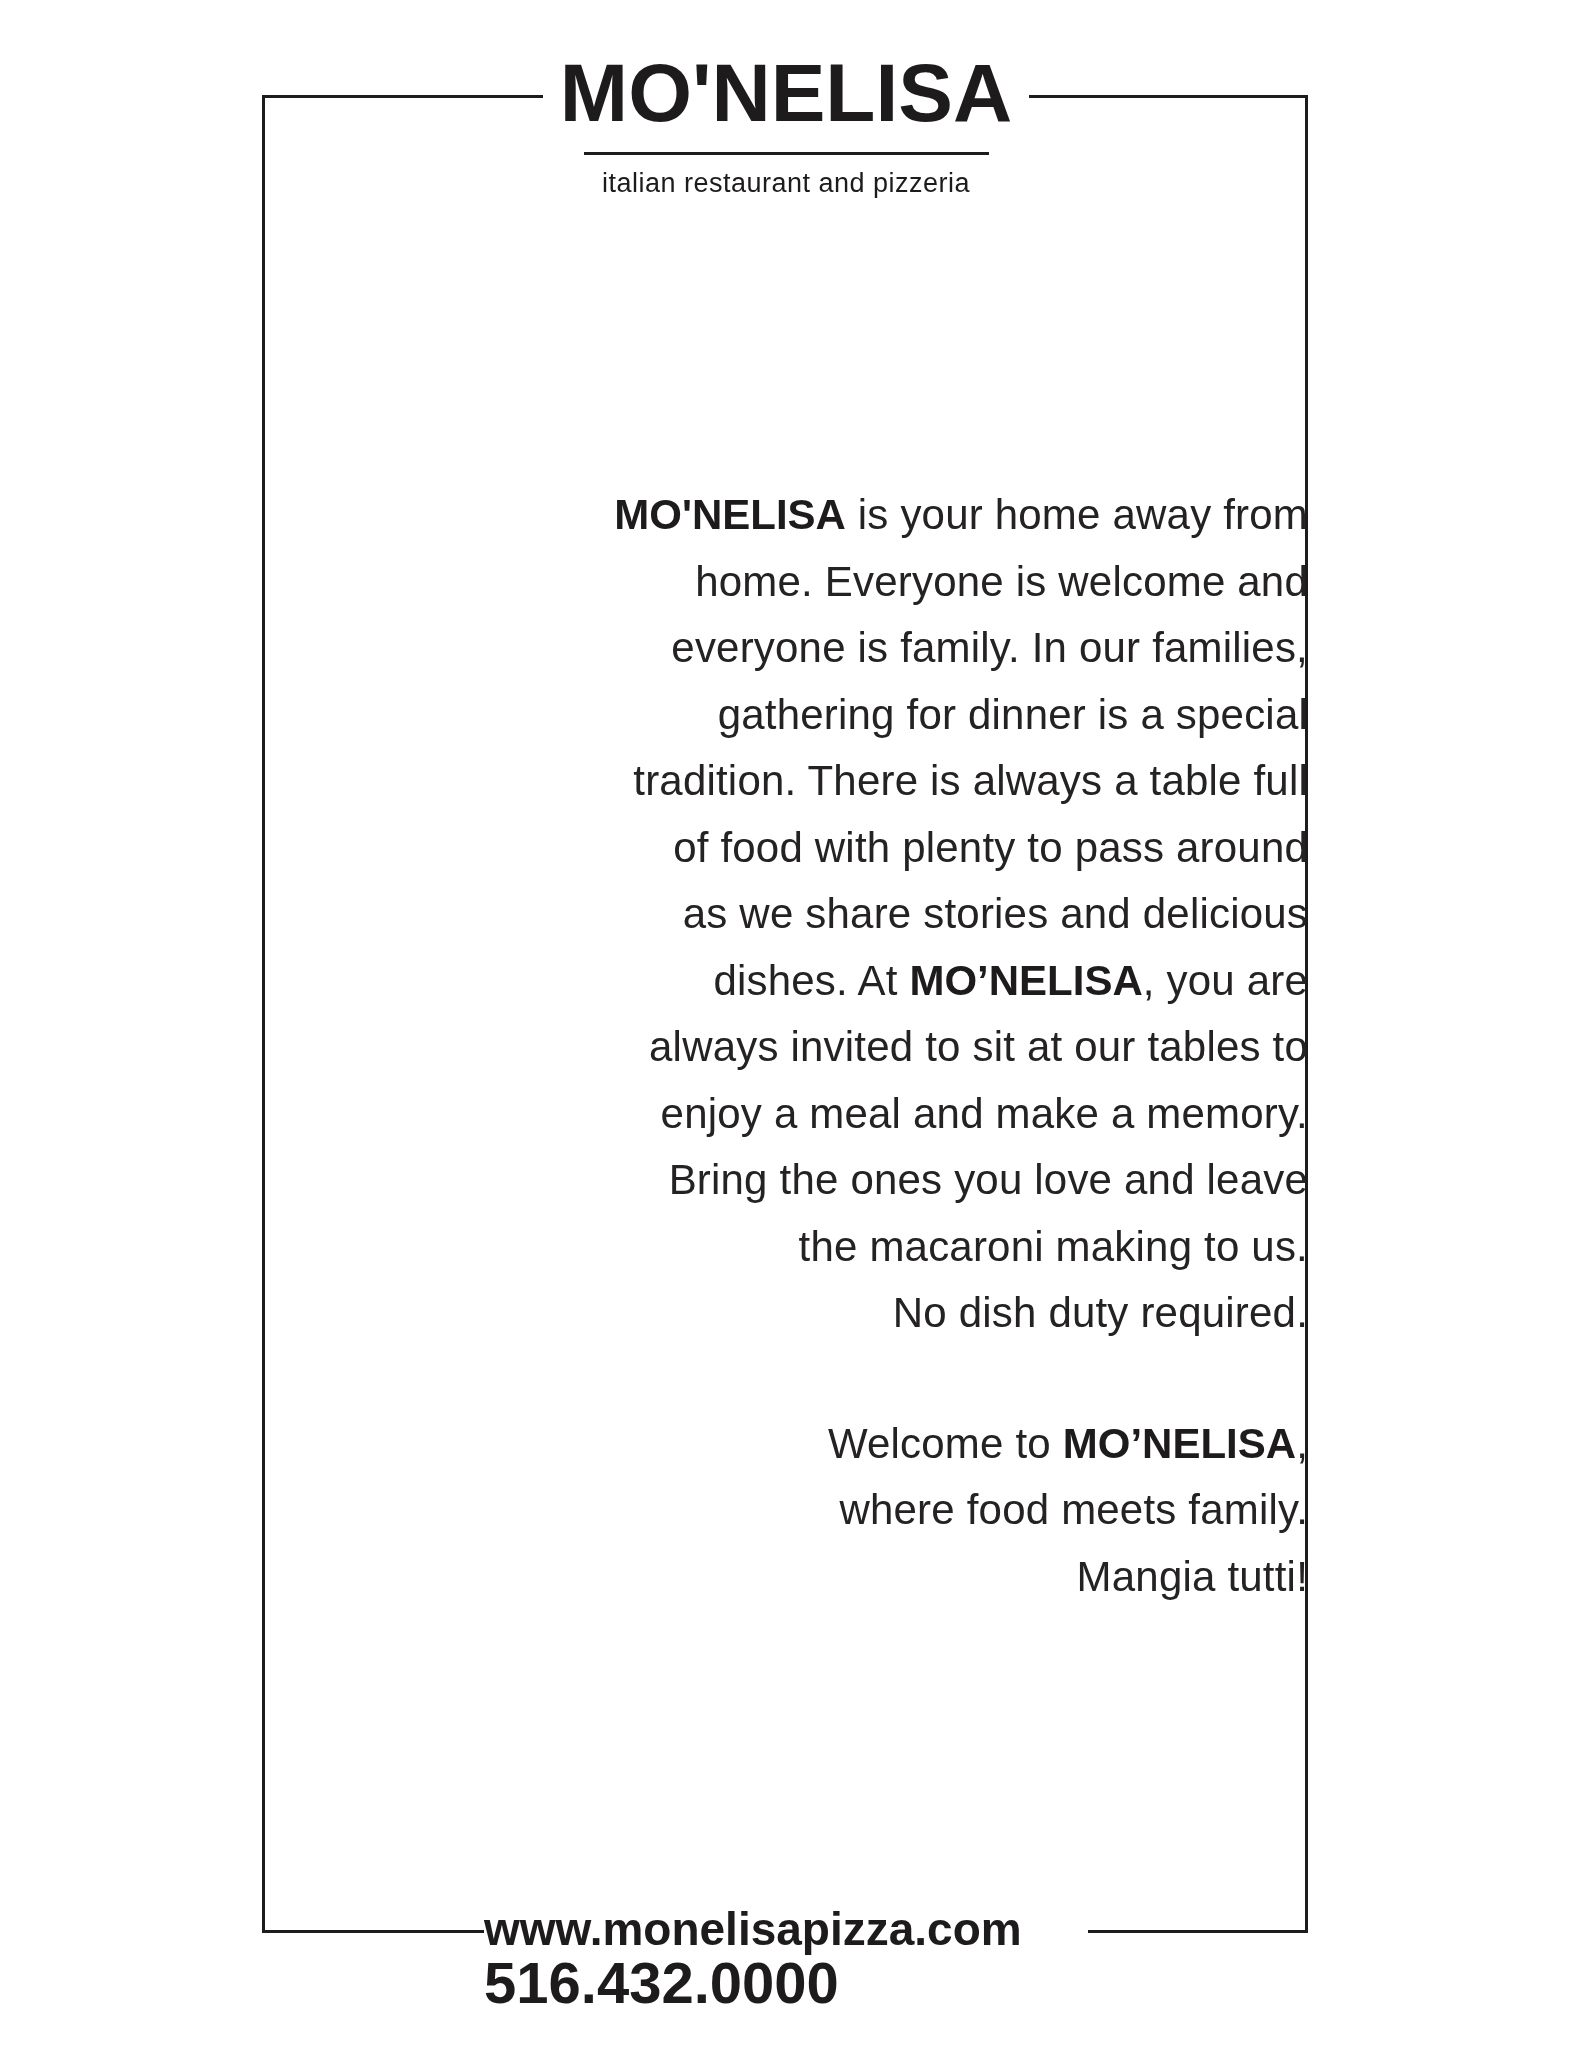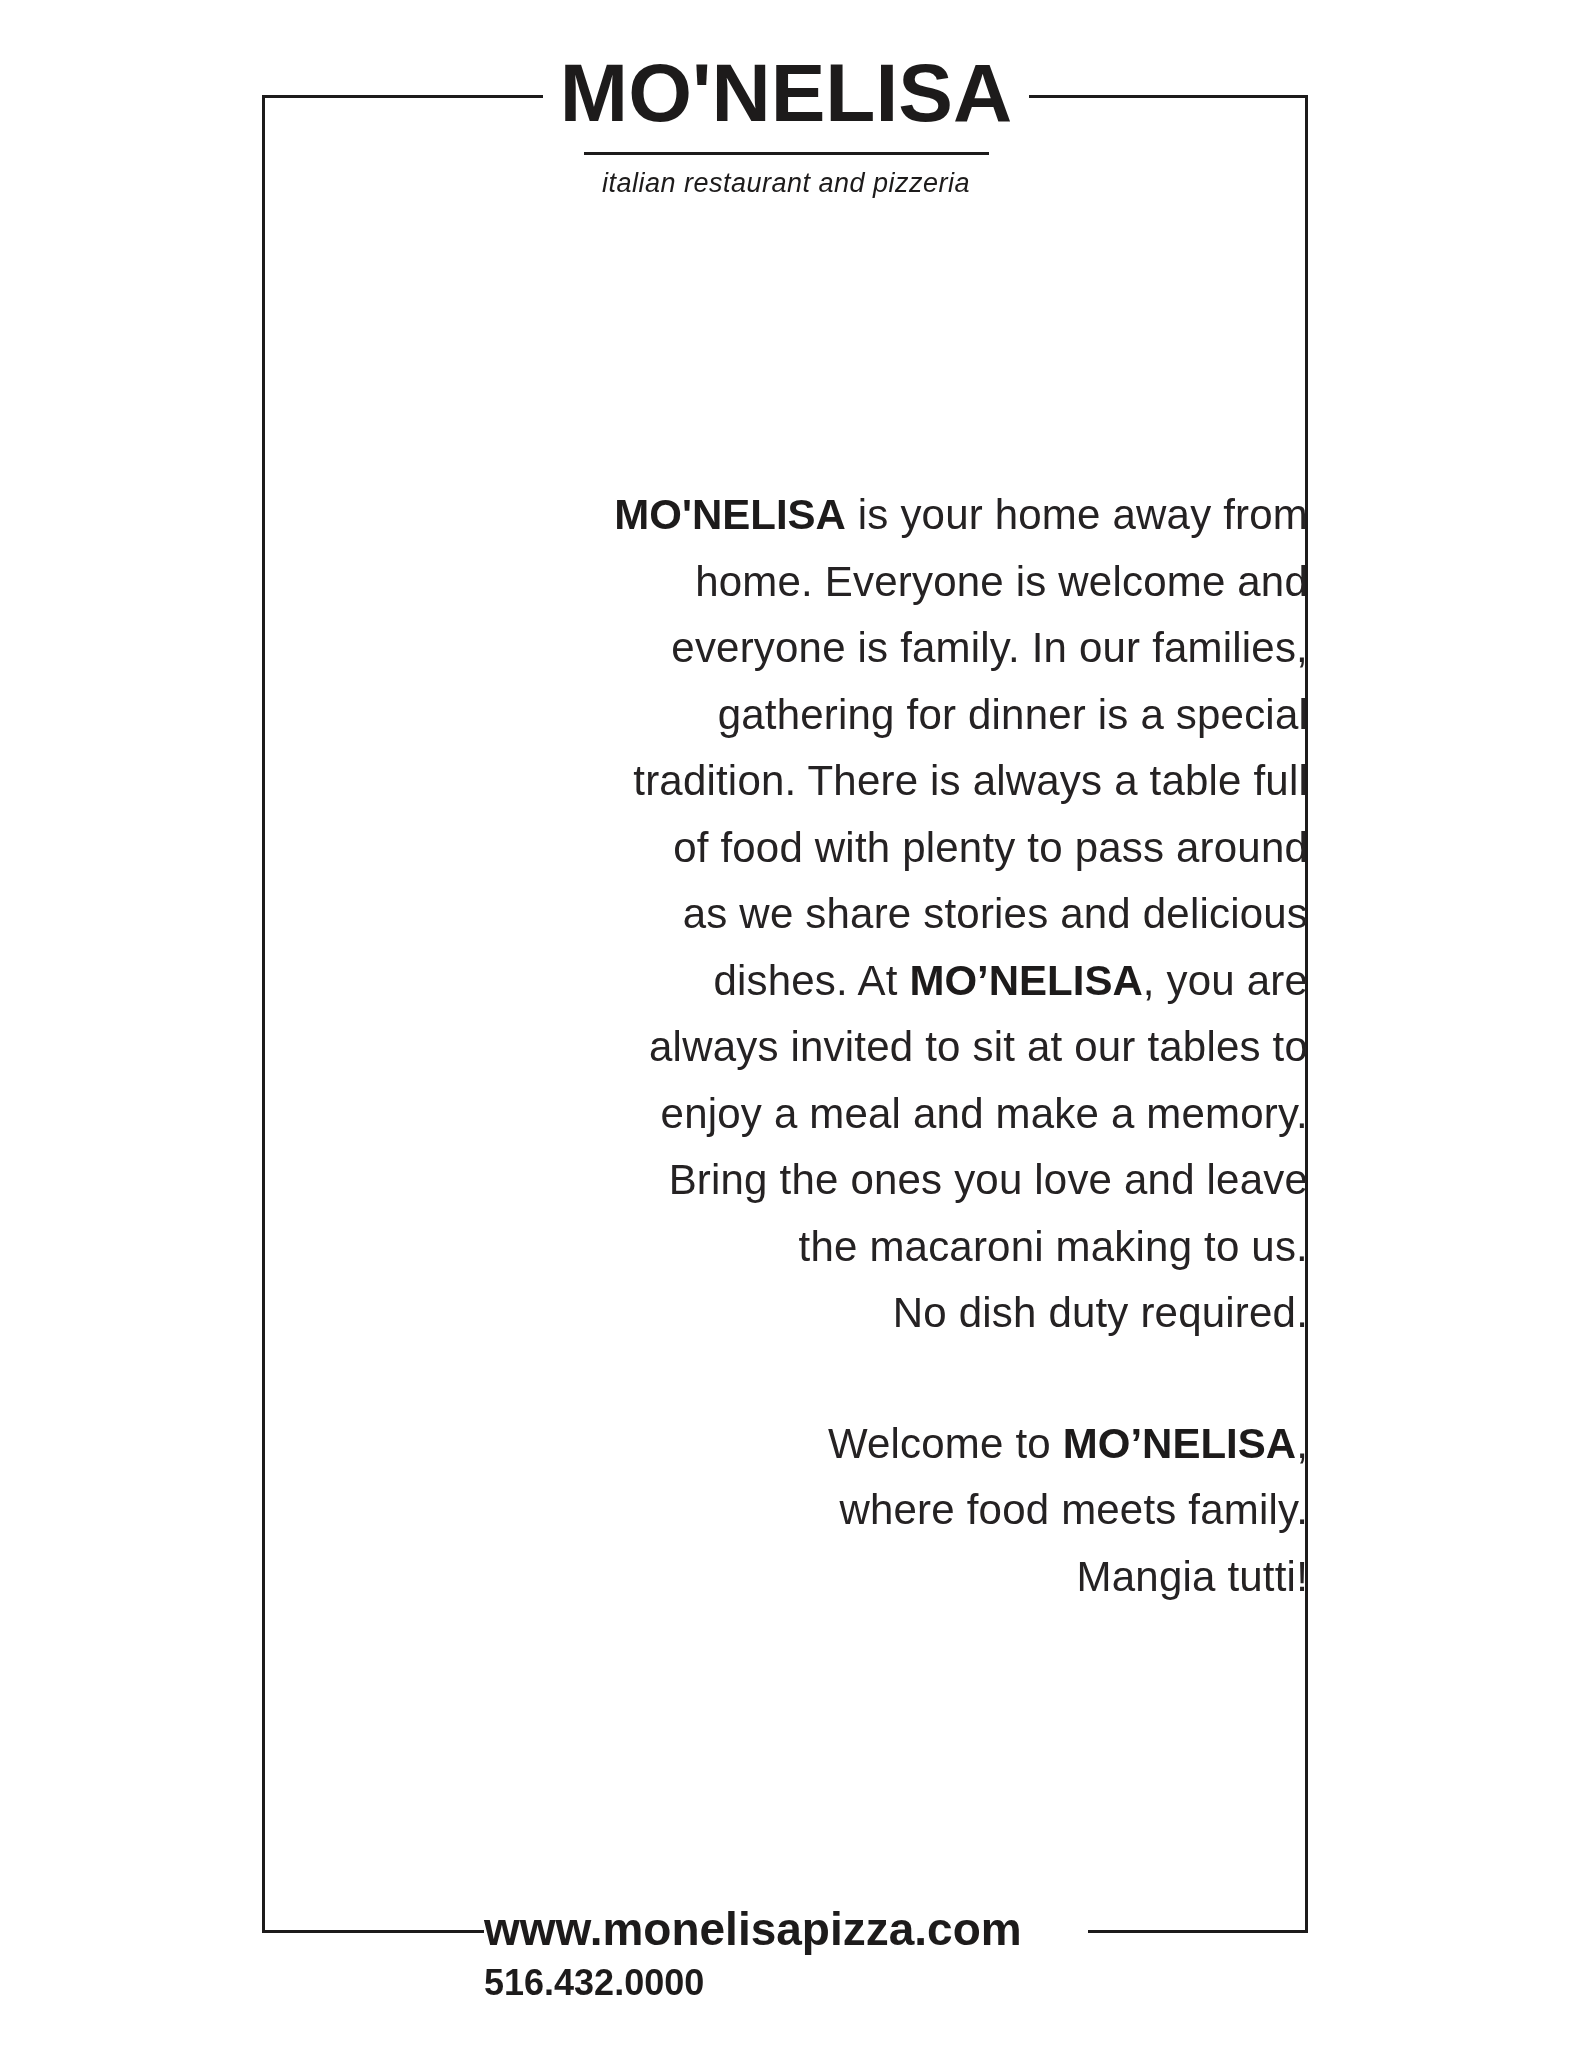--- a/index.html
+++ b/index.html
@@ -54,21 +54,20 @@
     background: #1d1b1b;
     margin: 18px auto 13px auto;
   }
   .logo-subtitle {
     font-size: 27px;
     line-height: 30px;
     font-weight: normal;
     letter-spacing: 0.5px;
     color: #1d1b1b;
     white-space: nowrap;
-    font-style: italic;
   }
   
   .copy {
     position: absolute;
     left: 262px;
     top: 482px;
     width: 1046px;
     text-align: right;
     font-size: 42px;
     line-height: 66.5px;
@@ -97,21 +96,21 @@
   }
   .footer-site {
     font-size: 46px;
     line-height: 54px;
     font-weight: bold;
     letter-spacing: 0px;
     white-space: nowrap;
     color: #1d1b1b;
   }
   .footer-phone {
-    font-size: 36px;
+    font-size: 58px;
     line-height: 54px;
     font-weight: bold;
     white-space: nowrap;
     color: #1d1b1b;
   }
 </style>
 </head>
 <body>
 
 <div class="page">

